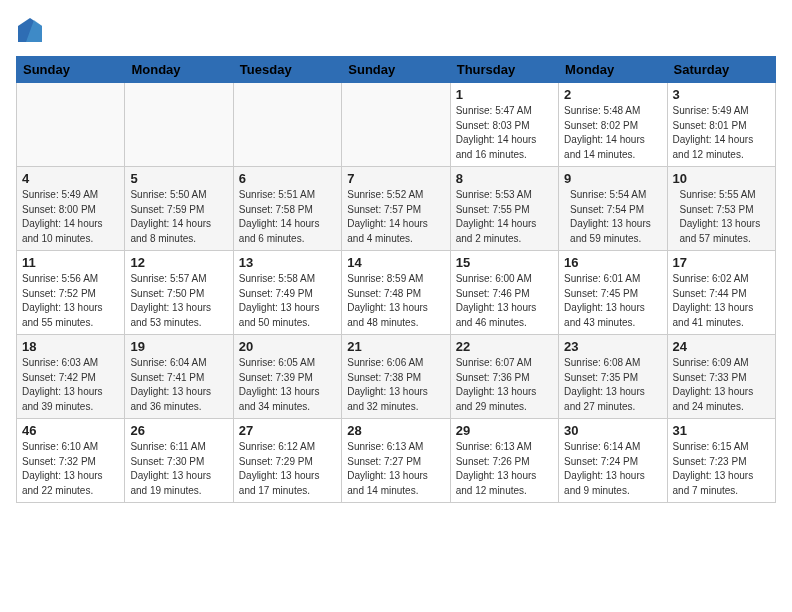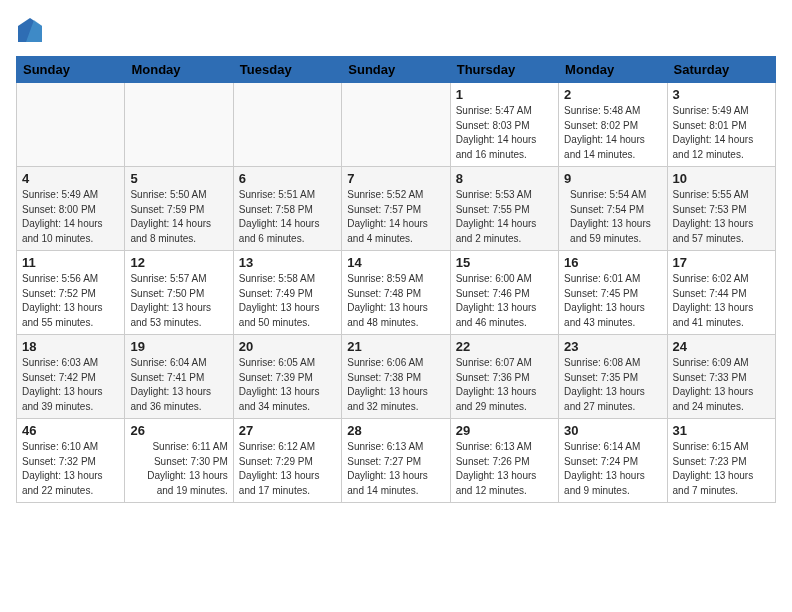--- a/index.html
+++ b/index.html
@@ -185,21 +185,21 @@
         </td>
         <td>
           <span class="day-num">9</span>
           <div class="day-info" style="white-space: pre-line; margin-left: 6px;">Sunrise: 5:54 AM
 Sunset: 7:54 PM
 Daylight: 13 hours
 and 59 minutes.</div>
         </td>
         <td>
           <span class="day-num">10</span>
-          <div class="day-info" style="white-space: pre-line;">Sunrise: 5:55 AM
+          <div class="day-info" style="white-space: pre-line; margin-left: 7px;">Sunrise: 5:55 AM
 Sunset: 7:53 PM
 Daylight: 13 hours
 and 57 minutes.</div>
         </td>
       </tr>
       <tr>
         <td>
           <span class="day-num">11</span>
           <div class="day-info" style="white-space: pre-line;">Sunrise: 5:56 AM
 Sunset: 7:52 PM
@@ -303,21 +303,21 @@
       <tr>
         <td>
           <span class="day-num">46</span>
           <div class="day-info" style="white-space: pre-line;">Sunrise: 6:10 AM
 Sunset: 7:32 PM
 Daylight: 13 hours
 and 22 minutes.</div>
         </td>
         <td>
           <span class="day-num">26</span>
-          <div class="day-info" style="white-space: pre-line; text-align: right;">Sunrise: 6:11 AM
+          <div class="day-info" style="white-space: pre-line;">Sunrise: 6:11 AM
 Sunset: 7:30 PM
 Daylight: 13 hours
 and 19 minutes.</div>
         </td>
         <td>
           <span class="day-num">27</span>
           <div class="day-info" style="white-space: pre-line;">Sunrise: 6:12 AM
 Sunset: 7:29 PM
 Daylight: 13 hours
 and 17 minutes.</div>

